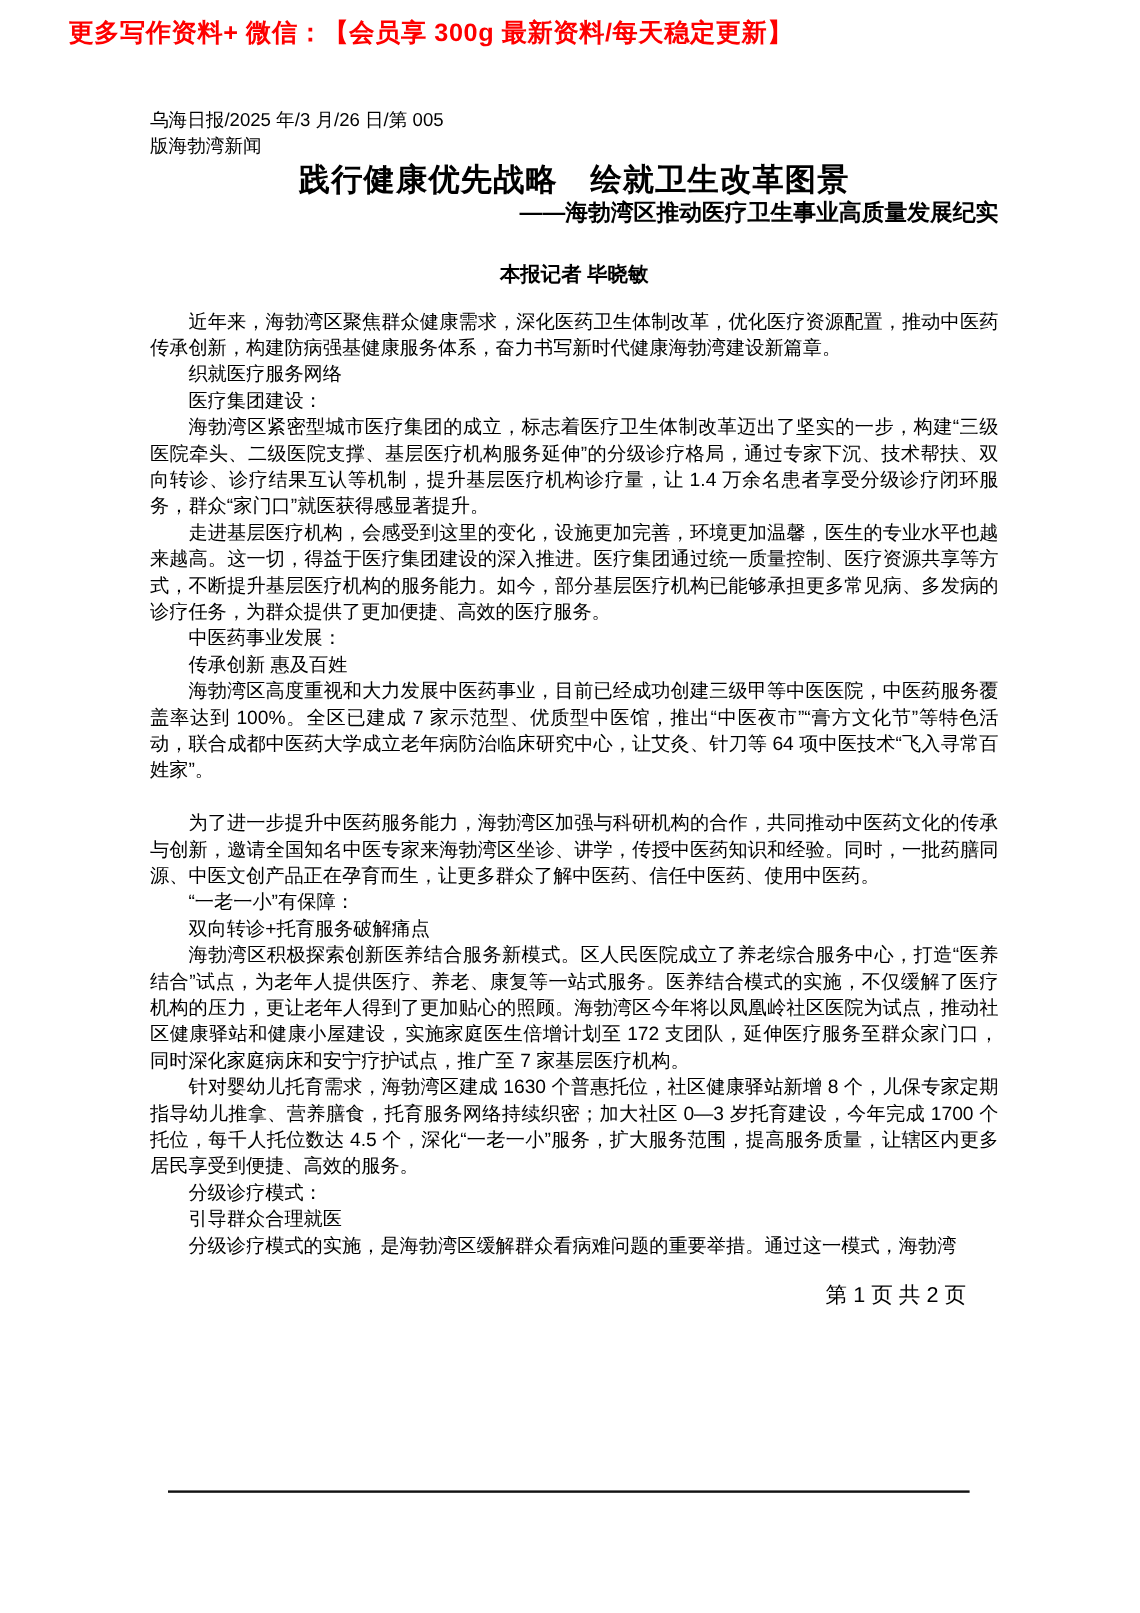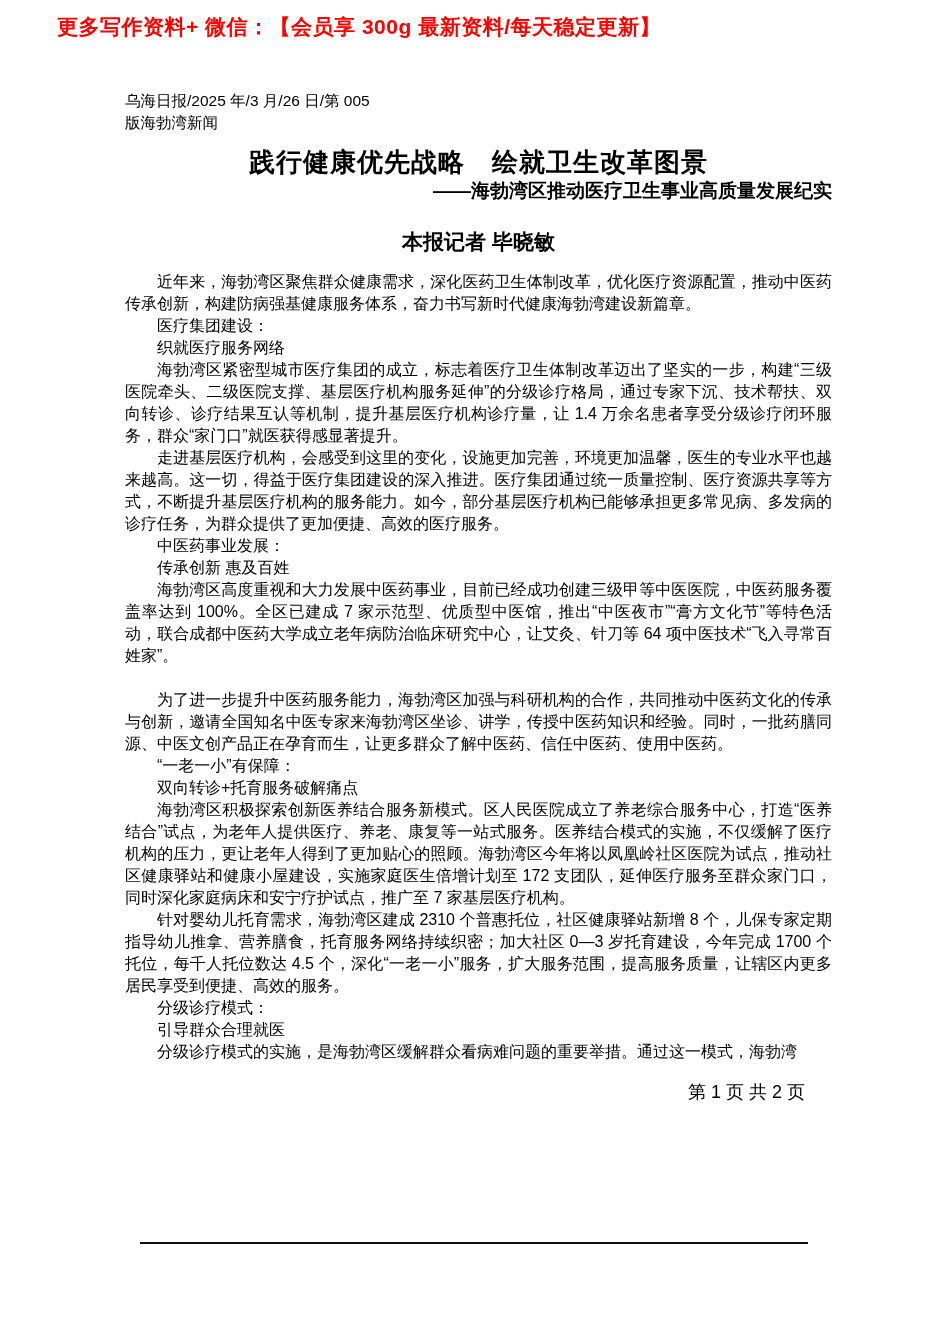--- a/index.html
+++ b/index.html
@@ -27,37 +27,37 @@
     left: 125px;
     top: 90px;
     width: 707px;
   }
   .source {
     font-size: 15.5px;
     line-height: 22px;
     color: #000;
   }
   .title {
-    margin: 13px 0 0 0;
+    margin: 0 0 0 0;
     font-size: 26px;
     font-weight: bold;
     text-align: center;
     letter-spacing: 1px;
     line-height: 30px;
   }
   .subtitle {
     margin: 2px 0 0 0;
     font-size: 19px;
     font-weight: bold;
     text-align: right;
     line-height: 24px;
   }
   .byline {
     margin-top: 28px;
-    font-size: 21px;
+    font-size: 17px;
     font-weight: 600;
     text-align: center;
     line-height: 22px;
   }
   .paragraphs { margin-top: 18px; }
   .par {
     margin: 0;
     font-size: 16px;
     line-height: 22px;
     text-align: justify;
@@ -113,33 +113,33 @@
     </div>
 
     <h1 class="title">践行健康优先战略　绘就卫生改革图景</h1>
 
     <h2 class="subtitle">——海勃湾区推动医疗卫生事业高质量发展纪实</h2>
 
     <div class="byline">本报记者 毕晓敏</div>
 
     <div class="paragraphs" id="paragraphs">
         <p class="par">近年来，海勃湾区聚焦群众健康需求，深化医药卫生体制改革，优化医疗资源配置，推动中医药传承创新，构建防病强基健康服务体系，奋力书写新时代健康海勃湾建设新篇章。</p>
+        <p class="par">织就医疗服务网络</p>
         <p class="par">医疗集团建设：</p>
-        <p class="par">织就医疗服务网络</p>
         <p class="par">海勃湾区紧密型城市医疗集团的成立，标志着医疗卫生体制改革迈出了坚实的一步，构建“三级医院牵头、二级医院支撑、基层医疗机构服务延伸”的分级诊疗格局，通过专家下沉、技术帮扶、双向转诊、诊疗结果互认等机制，提升基层医疗机构诊疗量，让 1.4 万余名患者享受分级诊疗闭环服务，群众“家门口”就医获得感显著提升。</p>
         <p class="par">走进基层医疗机构，会感受到这里的变化，设施更加完善，环境更加温馨，医生的专业水平也越来越高。这一切，得益于医疗集团建设的深入推进。医疗集团通过统一质量控制、医疗资源共享等方式，不断提升基层医疗机构的服务能力。如今，部分基层医疗机构已能够承担更多常见病、多发病的诊疗任务，为群众提供了更加便捷、高效的医疗服务。</p>
         <p class="par">中医药事业发展：</p>
         <p class="par">传承创新 惠及百姓</p>
         <p class="par">海勃湾区高度重视和大力发展中医药事业，目前已经成功创建三级甲等中医医院，中医药服务覆盖率达到 100%。全区已建成 7 家示范型、优质型中医馆，推出“中医夜市”“膏方文化节”等特色活动，联合成都中医药大学成立老年病防治临床研究中心，让艾灸、针刀等 64 项中医技术“飞入寻常百姓家”。</p>
         <p class="par blank"></p>
         <p class="par">为了进一步提升中医药服务能力，海勃湾区加强与科研机构的合作，共同推动中医药文化的传承与创新，邀请全国知名中医专家来海勃湾区坐诊、讲学，传授中医药知识和经验。同时，一批药膳同源、中医文创产品正在孕育而生，让更多群众了解中医药、信任中医药、使用中医药。</p>
         <p class="par">“一老一小”有保障：</p>
         <p class="par">双向转诊+托育服务破解痛点</p>
         <p class="par">海勃湾区积极探索创新医养结合服务新模式。区人民医院成立了养老综合服务中心，打造“医养结合”试点，为老年人提供医疗、养老、康复等一站式服务。医养结合模式的实施，不仅缓解了医疗机构的压力，更让老年人得到了更加贴心的照顾。海勃湾区今年将以凤凰岭社区医院为试点，推动社区健康驿站和健康小屋建设，实施家庭医生倍增计划至 172 支团队，延伸医疗服务至群众家门口，同时深化家庭病床和安宁疗护试点，推广至 7 家基层医疗机构。</p>
-        <p class="par">针对婴幼儿托育需求，海勃湾区建成 2310 个普惠托位，社区健康驿站新增 8 个，儿保专家定期指导幼儿推拿、营养膳食，托育服务网络持续织密；加大社区 0—3 岁托育建设，今年完成 1700 个托位，每千人托位数达 4.5 个，深化“一老一小”服务，扩大服务范围，提高服务质量，让辖区内更多居民享受到便捷、高效的服务。</p>
+        <p class="par">针对婴幼儿托育需求，海勃湾区建成 1630 个普惠托位，社区健康驿站新增 8 个，儿保专家定期指导幼儿推拿、营养膳食，托育服务网络持续织密；加大社区 0—3 岁托育建设，今年完成 1700 个托位，每千人托位数达 4.5 个，深化“一老一小”服务，扩大服务范围，提高服务质量，让辖区内更多居民享受到便捷、高效的服务。</p>
         <p class="par">分级诊疗模式：</p>
         <p class="par">引导群众合理就医</p>
         <p class="par">分级诊疗模式的实施，是海勃湾区缓解群众看病难问题的重要举措。通过这一模式，海勃湾</p>
       </div>
 
     <div class="page-footer">第 1 页 共 2 页</div>
 
   </div>
 
   <div class="rule"></div>

